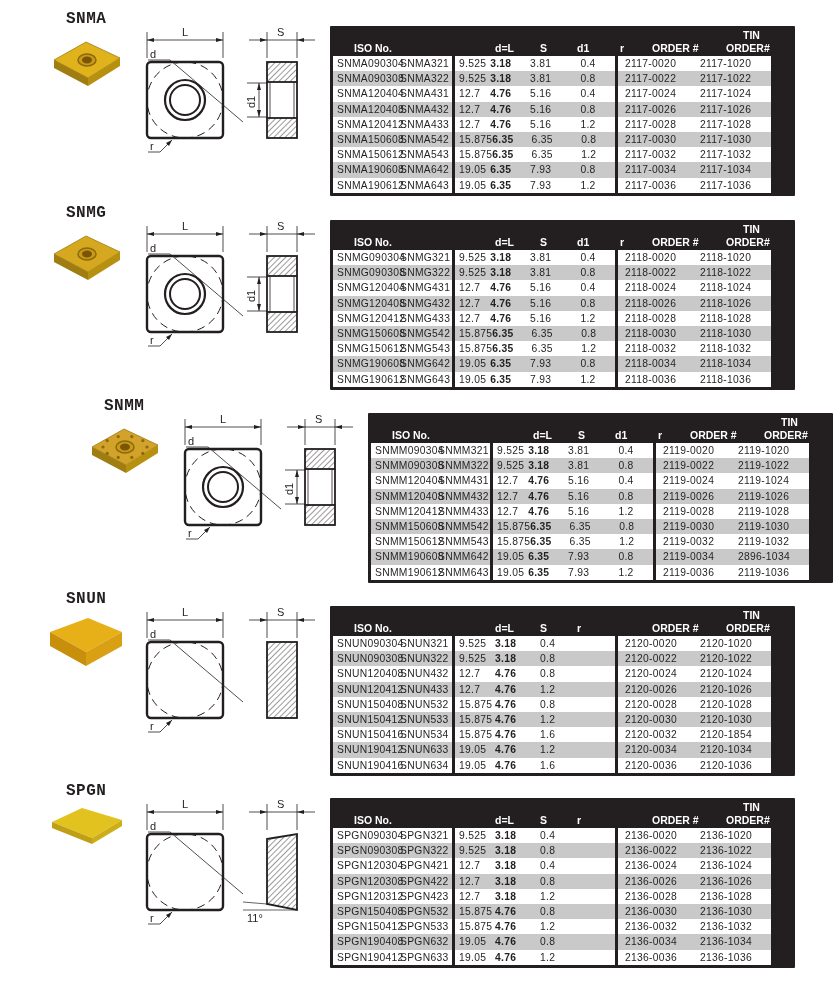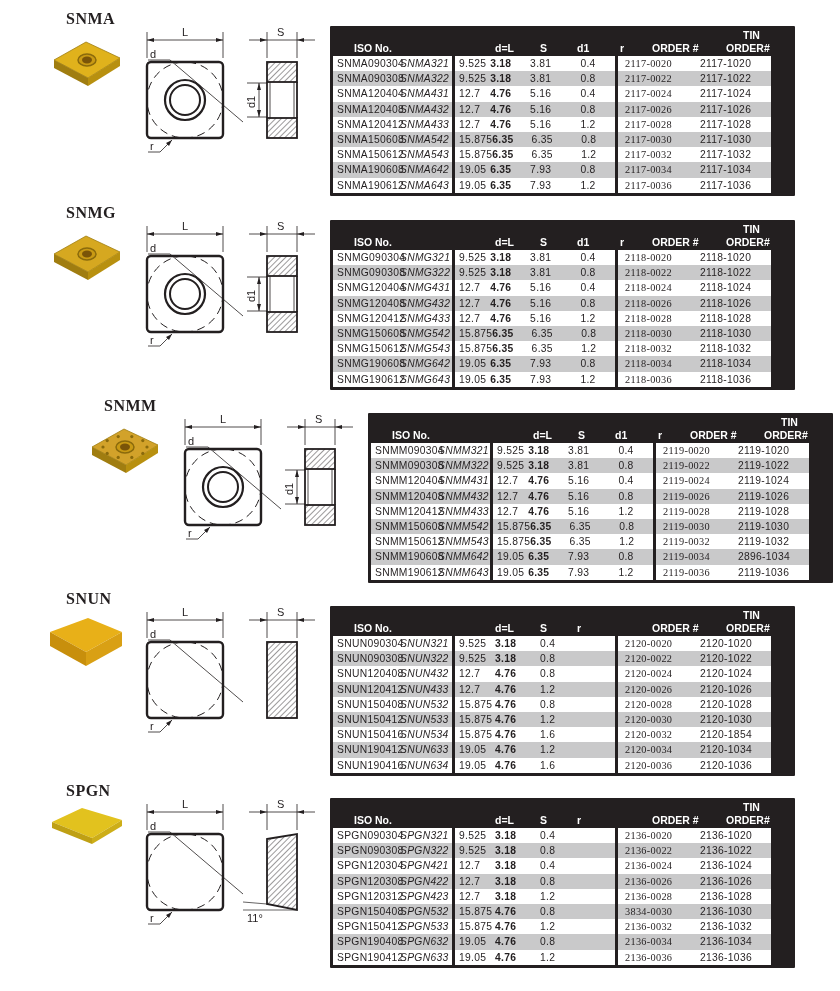--- a/index.html
+++ b/index.html
@@ -3,21 +3,21 @@
 <meta charset="utf-8">
 <style>
   * { box-sizing: border-box; margin: 0; padding: 0; }
   body {
     width: 840px; height: 991px; background: #ffffff; position: relative;
     font-family: "Liberation Sans", sans-serif; color: #231f20; overflow: hidden;
   }
   .section { position: absolute; left: 0; width: 840px; height: 192px; }
   .sec-title {
     position: absolute; left: 66px; top: 10px;
-    font-family: Liberation Serif, serif; font-weight: bold; font-size: 16px;
+    font-family: Liberation Mono, monospace; font-weight: bold; font-size: 16px;
     letter-spacing: 0.5px; color: #231f20;
   }
   .photo { position: absolute; left: 48px; top: 30px; width: 78px; height: 60px; }
   .diagram { position: absolute; left: 110px; top: 12px; width: 210px; height: 150px; }
   .tbl {
     position: absolute; left: 330px; top: 26px; width: 465px;
     background: #231f20; padding: 0 3px 3px 3px; border-radius: 1px;
   }
   .tbl-head {
     height: 30px; position: relative; color: #ffffff; font-weight: bold; font-size: 10.5px;
@@ -25,26 +25,26 @@
   .tbl-head span { position: absolute; }
   .tbl-body { display: flex; gap: 3px; }
   .grp { background: #ffffff; }
   .row { display: flex; height: 15.2px; align-items: center; font-size: 10.3px; color: #231f20; letter-spacing: 0.3px; }
   .row.alt { background: #c9c9ca; }
   .grp1 { width: 119px; }
   .grp2 { width: 160px; }
   .grp3 { width: 153px; }
   .c { white-space: nowrap; }
   .g1a { width: 64px; padding-left: 4px; }
-  .g1b { width: 75px; padding-left: 3px; font-style: italic; }
+  .g1b { width: 75px; padding-left: 3px; }
   .g2a { width: 40px; padding-left: 4px; }
   .g2b { width: 37px; font-weight: bold; }
   .g2c { width: 50px; padding-left: 8px; }
   .g2d { width: 54px; padding-left: 14px; }
-  .g3a { width: 76px; padding-left: 7px; font-family: Liberation Serif, serif; }
+  .g3a { width: 76px; padding-left: 7px; }
   .g3b { width: 77px; padding-left: 6px; }
   svg text { font-family: "Liberation Sans", sans-serif; }
 </style>
 </head>
 <body>
 
 <div id="root">
   <div class="section" style="top: 0px;">
     <div class="sec-title">SNMA</div>
     <svg class="photo" viewBox="0 0 78 60">
@@ -978,21 +978,21 @@
             </div>
             <div class="row alt">
               <div class="c g3a">2136-0026</div>
               <div class="c g3b">2136-1026</div>
             </div>
             <div class="row">
               <div class="c g3a">2136-0028</div>
               <div class="c g3b">2136-1028</div>
             </div>
             <div class="row alt">
-              <div class="c g3a">3834-0030</div>
+              <div class="c g3a">2136-0030</div>
               <div class="c g3b">2136-1030</div>
             </div>
             <div class="row">
               <div class="c g3a">2136-0032</div>
               <div class="c g3b">2136-1032</div>
             </div>
             <div class="row alt">
               <div class="c g3a">2136-0034</div>
               <div class="c g3b">2136-1034</div>
             </div>

